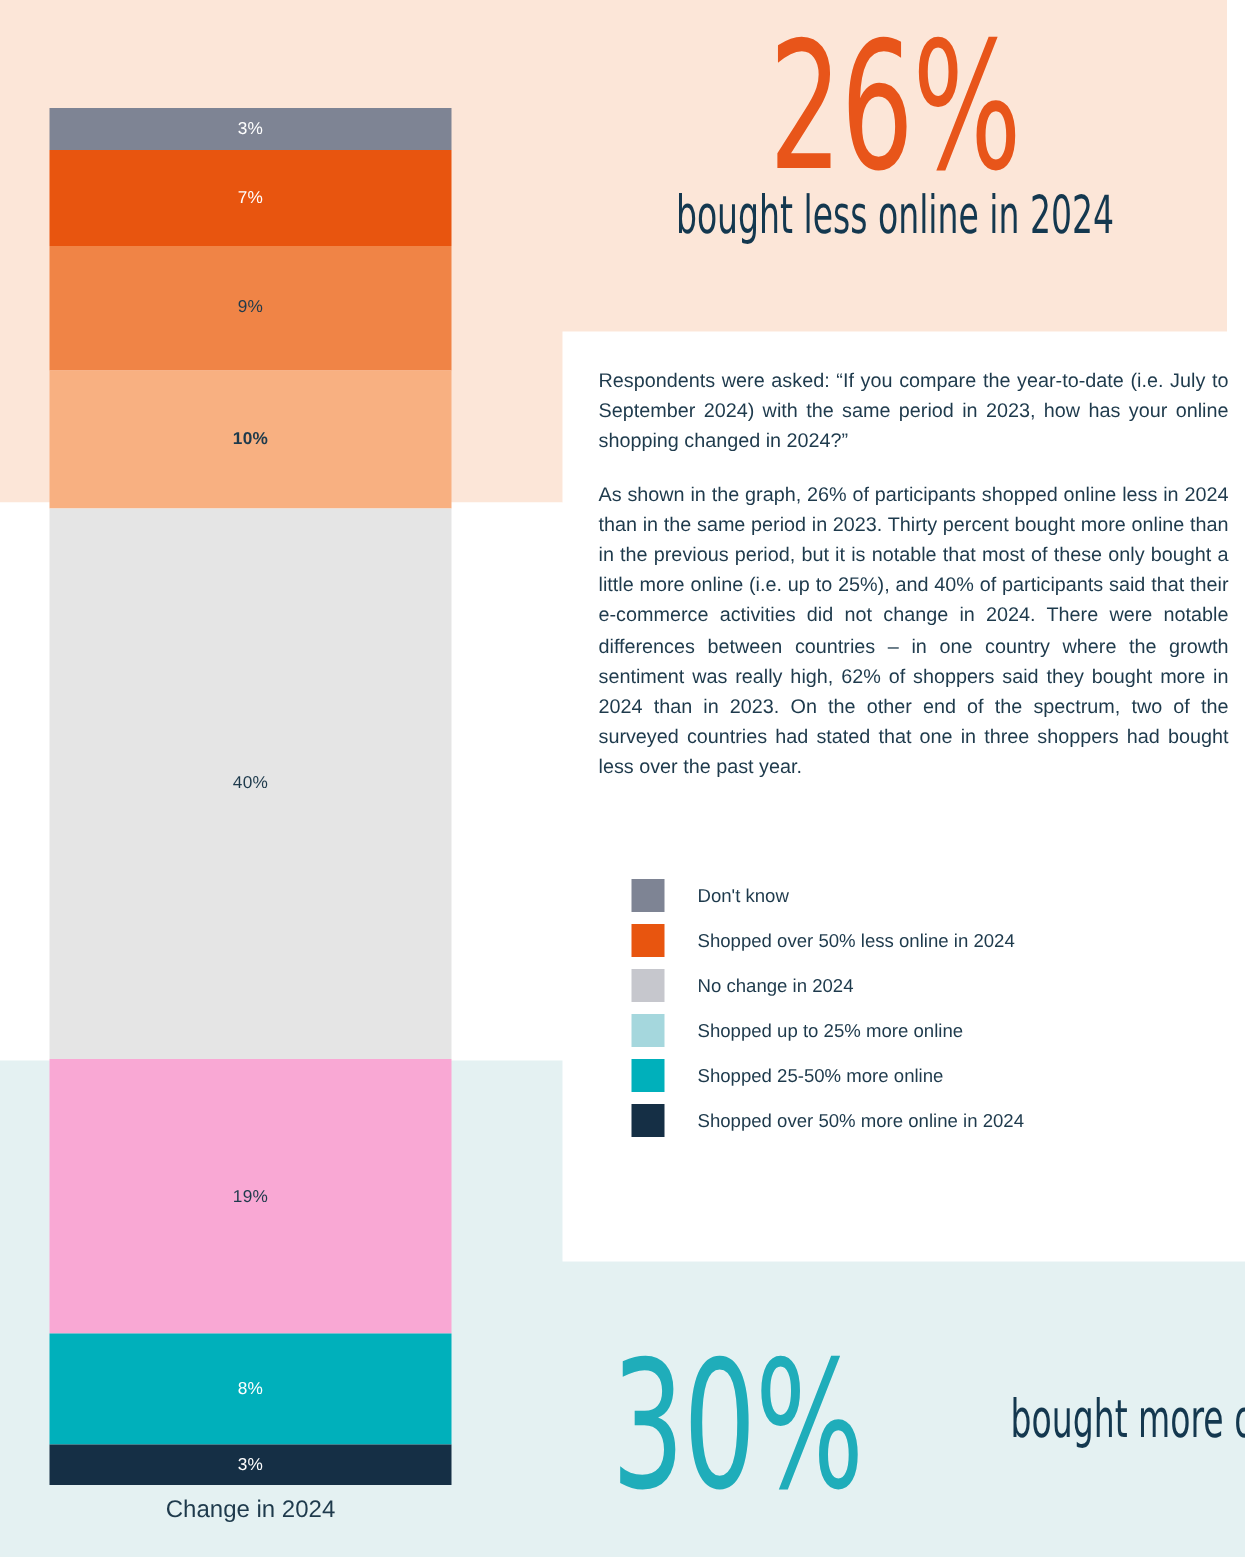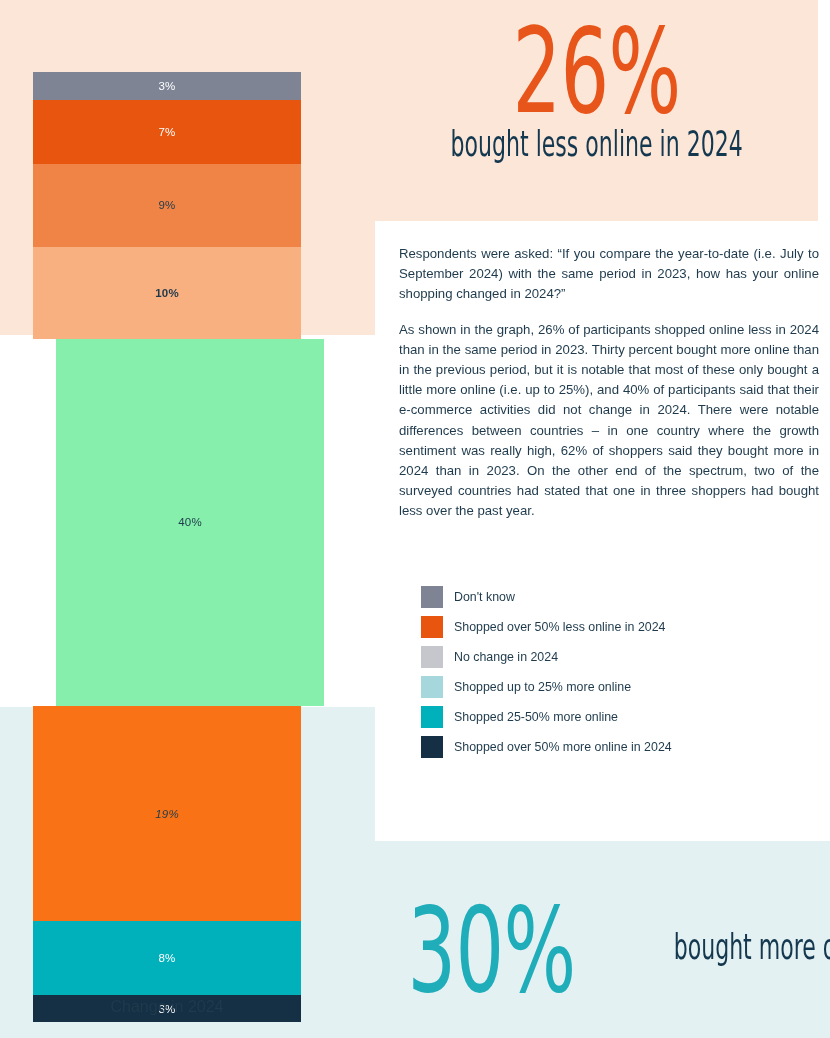--- a/index.html
+++ b/index.html
@@ -109,21 +109,21 @@
     position:absolute; left:421px; top:582px; width:400px;
   }
   .legend-row{
     display:flex; align-items:center;
     height:30px;
   }
   .legend-swatch{
     width:22px; height:22px; flex:0 0 22px;
   }
   .legend-text{
-    margin-left:11px;
+    margin-left:22px;
     font-size:12.4px;
     color:#1e3a4c;
     white-space:nowrap;
   }
 </style>
 </head>
 <body>
 
 <div id="bg-peach-top"></div>
 <div id="bg-white-mid"></div>
@@ -137,24 +137,24 @@
     </div>
     <div class="bar-seg" style="background: rgb(232, 85, 15); height: 64.3434px;">
       <span class="seg-label lbl-light" style="color: rgb(255, 255, 255);">7%</span>
     </div>
     <div class="bar-seg" style="background: rgb(240, 132, 70); height: 82.7273px;">
       <span class="seg-label lbl-dark" style="color: rgb(30, 58, 76);">9%</span>
     </div>
     <div class="bar-seg" style="background: rgb(248, 176, 129); height: 91.9192px;">
       <span class="seg-label lbl-dark" style="color: rgb(30, 58, 76); font-weight: bold;">10%</span>
     </div>
-    <div class="bar-seg" style="background: #86efac; height: 367.677px; margin-left: 23px;">
+    <div class="bar-seg" style="background: #e5e5e5; height: 367.677px;">
       <span class="seg-label lbl-dark" style="color: rgb(30, 58, 76);">40%</span>
     </div>
-    <div class="bar-seg" style="background: #f97316; height: 215px; font-style: italic;">
+    <div class="bar-seg" style="background: #f9a8d4; height: 183px;">
       <span class="seg-label lbl-dark" style="color: rgb(30, 58, 76);">19%</span>
     </div>
     <div class="bar-seg" style="background: rgb(0, 176, 187); height: 73.5354px;">
       <span class="seg-label lbl-light" style="color: rgb(255, 255, 255);">8%</span>
     </div>
     <div class="bar-seg" style="background: rgb(21, 47, 69); height: 27.5758px;">
       <span class="seg-label lbl-light" style="color: rgb(255, 255, 255);">3%</span>
     </div>
   </div>
 

